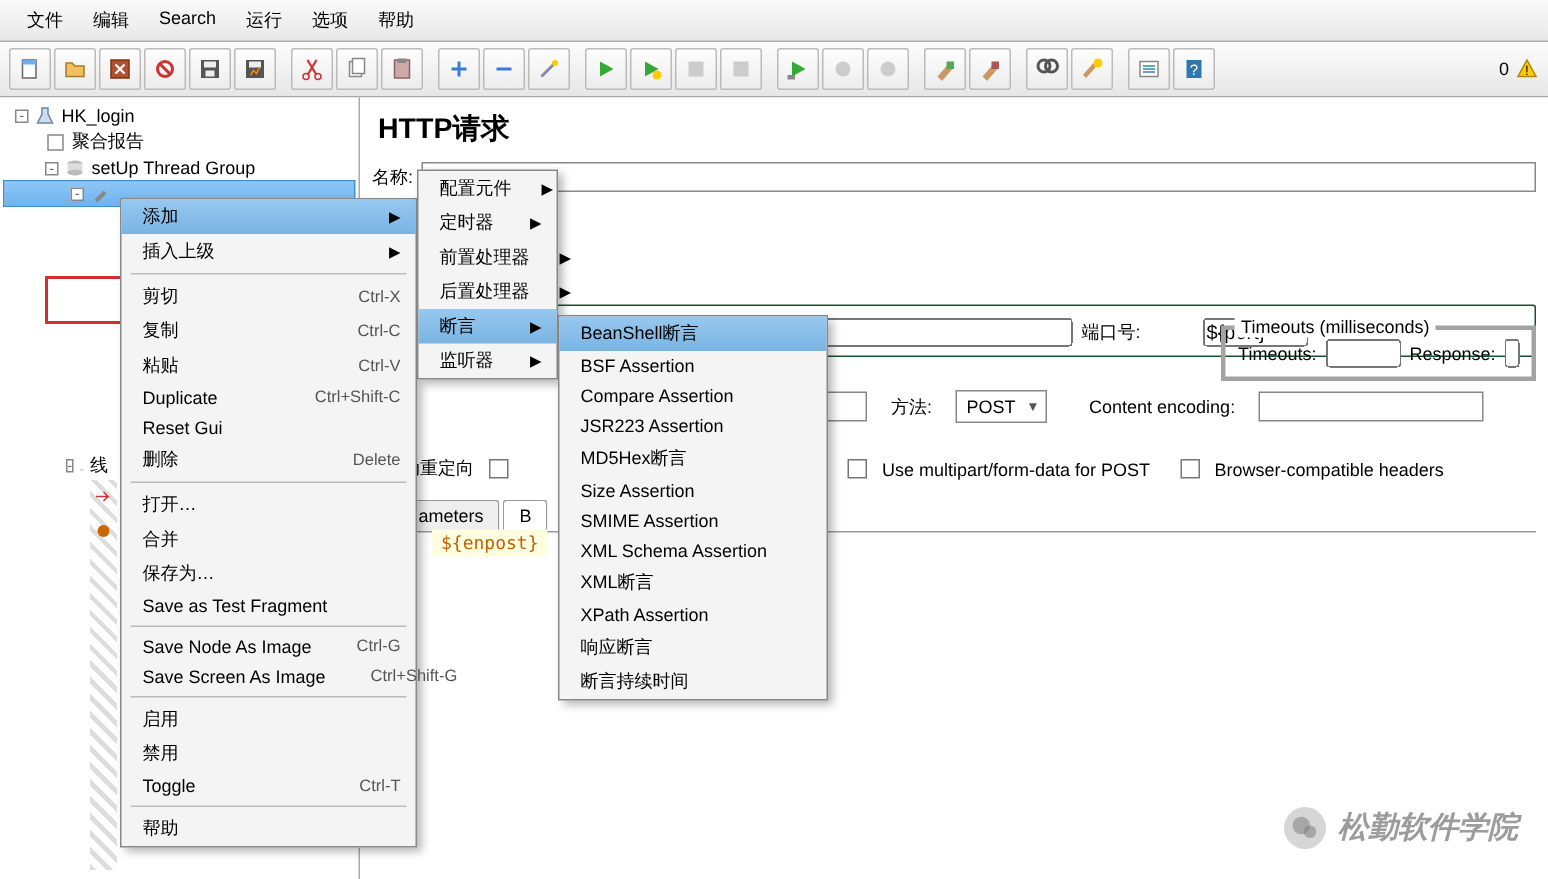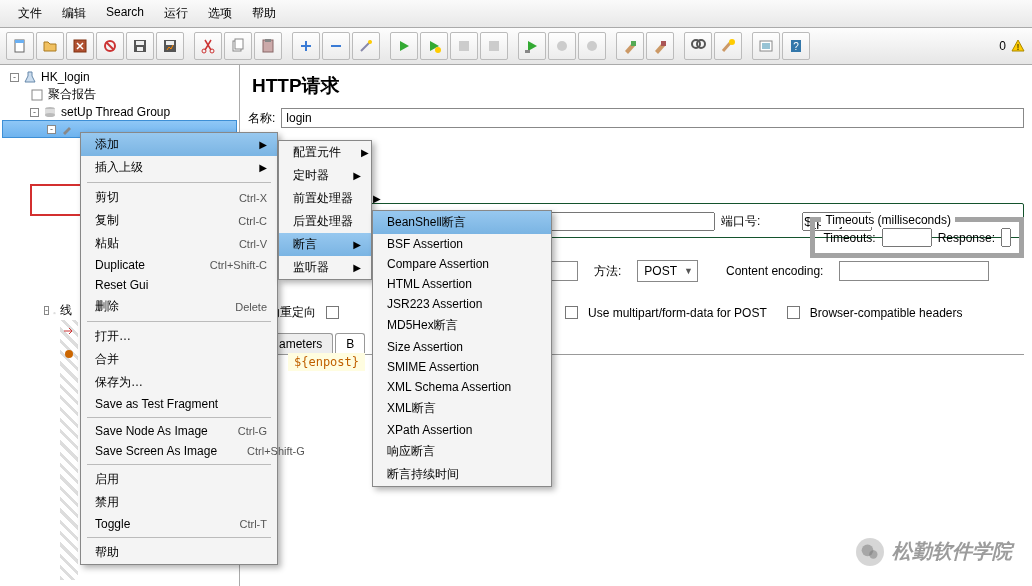--- a/index.html
+++ b/index.html
@@ -25,21 +25,21 @@
   .ctx .row.sel { background: linear-gradient(#97c8ef,#7ab4e3); }
   .ctx .row .shortcut { margin-left: auto; padding-left: 30px; color: #555; font-size: 11px; }
   .ctx .row .arrow { margin-left: auto; padding-left: 20px; font-size: 10px; }
   .ctx .sep { height: 1px; background: #bbb; margin: 3px 6px; }
   .content { flex: 1; background: #fff; position: relative; padding: 6px 8px; overflow: hidden; }
   .panel-title { font-size: 19px; font-weight: bold; padding: 2px 4px 6px; }
   .frow { display: flex; align-items: center; gap: 6px; margin: 3px 0; }
   .frow label { white-space: nowrap; }
   .frow input[type=text] { border: 1px solid #888; height: 20px; padding: 0 4px; font-size: 12px; background:#fff; }
   .group { border: 1px solid #14532d; border-radius: 2px; padding: 8px 6px 6px; margin-top: 30px; position: relative; }
-  .group2 { position:absolute; right:8px; top:152px; border:5px solid #a3a3a3; padding:6px 8px; display:flex; align-items:center; gap:6px;}
+  .group2 { position:absolute; right:8px; top:152px; border:3px solid #a3a3a3; padding:6px 8px; display:flex; align-items:center; gap:6px;}
   .legend2 { position:absolute; top:-9px; left:6px; background:#fff; padding:0 4px; font-size:12px;}
   .select { border: 1px solid #888; height: 22px; padding: 0 20px 0 6px; background: #fff; position: relative; display:inline-flex; align-items:center;}
   .select::after { content:"▼"; font-size:9px; position:absolute; right:4px; color:#555;}
   .checkbox { width: 13px; height: 13px; border: 1px solid #777; background: #fff; display:inline-block; vertical-align:middle;}
   .tabbar { display:flex; border-bottom:1px solid #999; margin-top:8px;}
   .tab { padding:3px 10px; border:1px solid #999; border-bottom:none; background:#eee; margin-right:2px; border-radius:3px 3px 0 0;}
   .tab.active { background:#fff; }
   .dataval { background:#fffde0; padding:2px 6px; font-family:monospace; font-size:12px; color:#c06000;}
   .watermark { position:absolute; right:20px; bottom:20px; display:flex; align-items:flex-start; gap:8px; font-size:20px; color:rgba(90,90,90,0.6); font-weight:bold; font-style:italic;}
   .watermark .logo { width:28px; height:28px; border-radius:50%; background:rgba(120,120,120,0.3); display:flex; align-items:center; justify-content:center;}
@@ -391,21 +391,21 @@
     <div class="row">
       <span>Toggle</span>
       <span class="shortcut">Ctrl-T</span>
     </div>
     <div class="sep"></div>
     <div class="row">
       <span>帮助</span>
     </div>
   </div>
 
-<div class="ctx" id="ctx2" style="left:278px; top:140px; width:94px;">
+<div class="ctx" id="ctx2" style="left:278px; top:113px; width:94px;">
     <div class="row">
       <span>配置元件</span>
       <span class="arrow">▶</span>
     </div>
     <div class="row">
       <span>定时器</span>
       <span class="arrow">▶</span>
     </div>
     <div class="row">
       <span>前置处理器</span>
@@ -427,23 +427,20 @@
 
 <div class="ctx" id="ctx3" style="left:372px; top:210px; width:180px;">
     <div class="row sel">
       <span>BeanShell断言</span>
     </div>
     <div class="row">
       <span>BSF Assertion</span>
     </div>
     <div class="row">
       <span>Compare Assertion</span>
-    </div>
-    <div class="row">
-      <span>HTML Assertion</span>
     </div>
     <div class="row">
       <span>JSR223 Assertion</span>
     </div>
     <div class="row">
       <span>MD5Hex断言</span>
     </div>
     <div class="row">
       <span>Size Assertion</span>
     </div>

